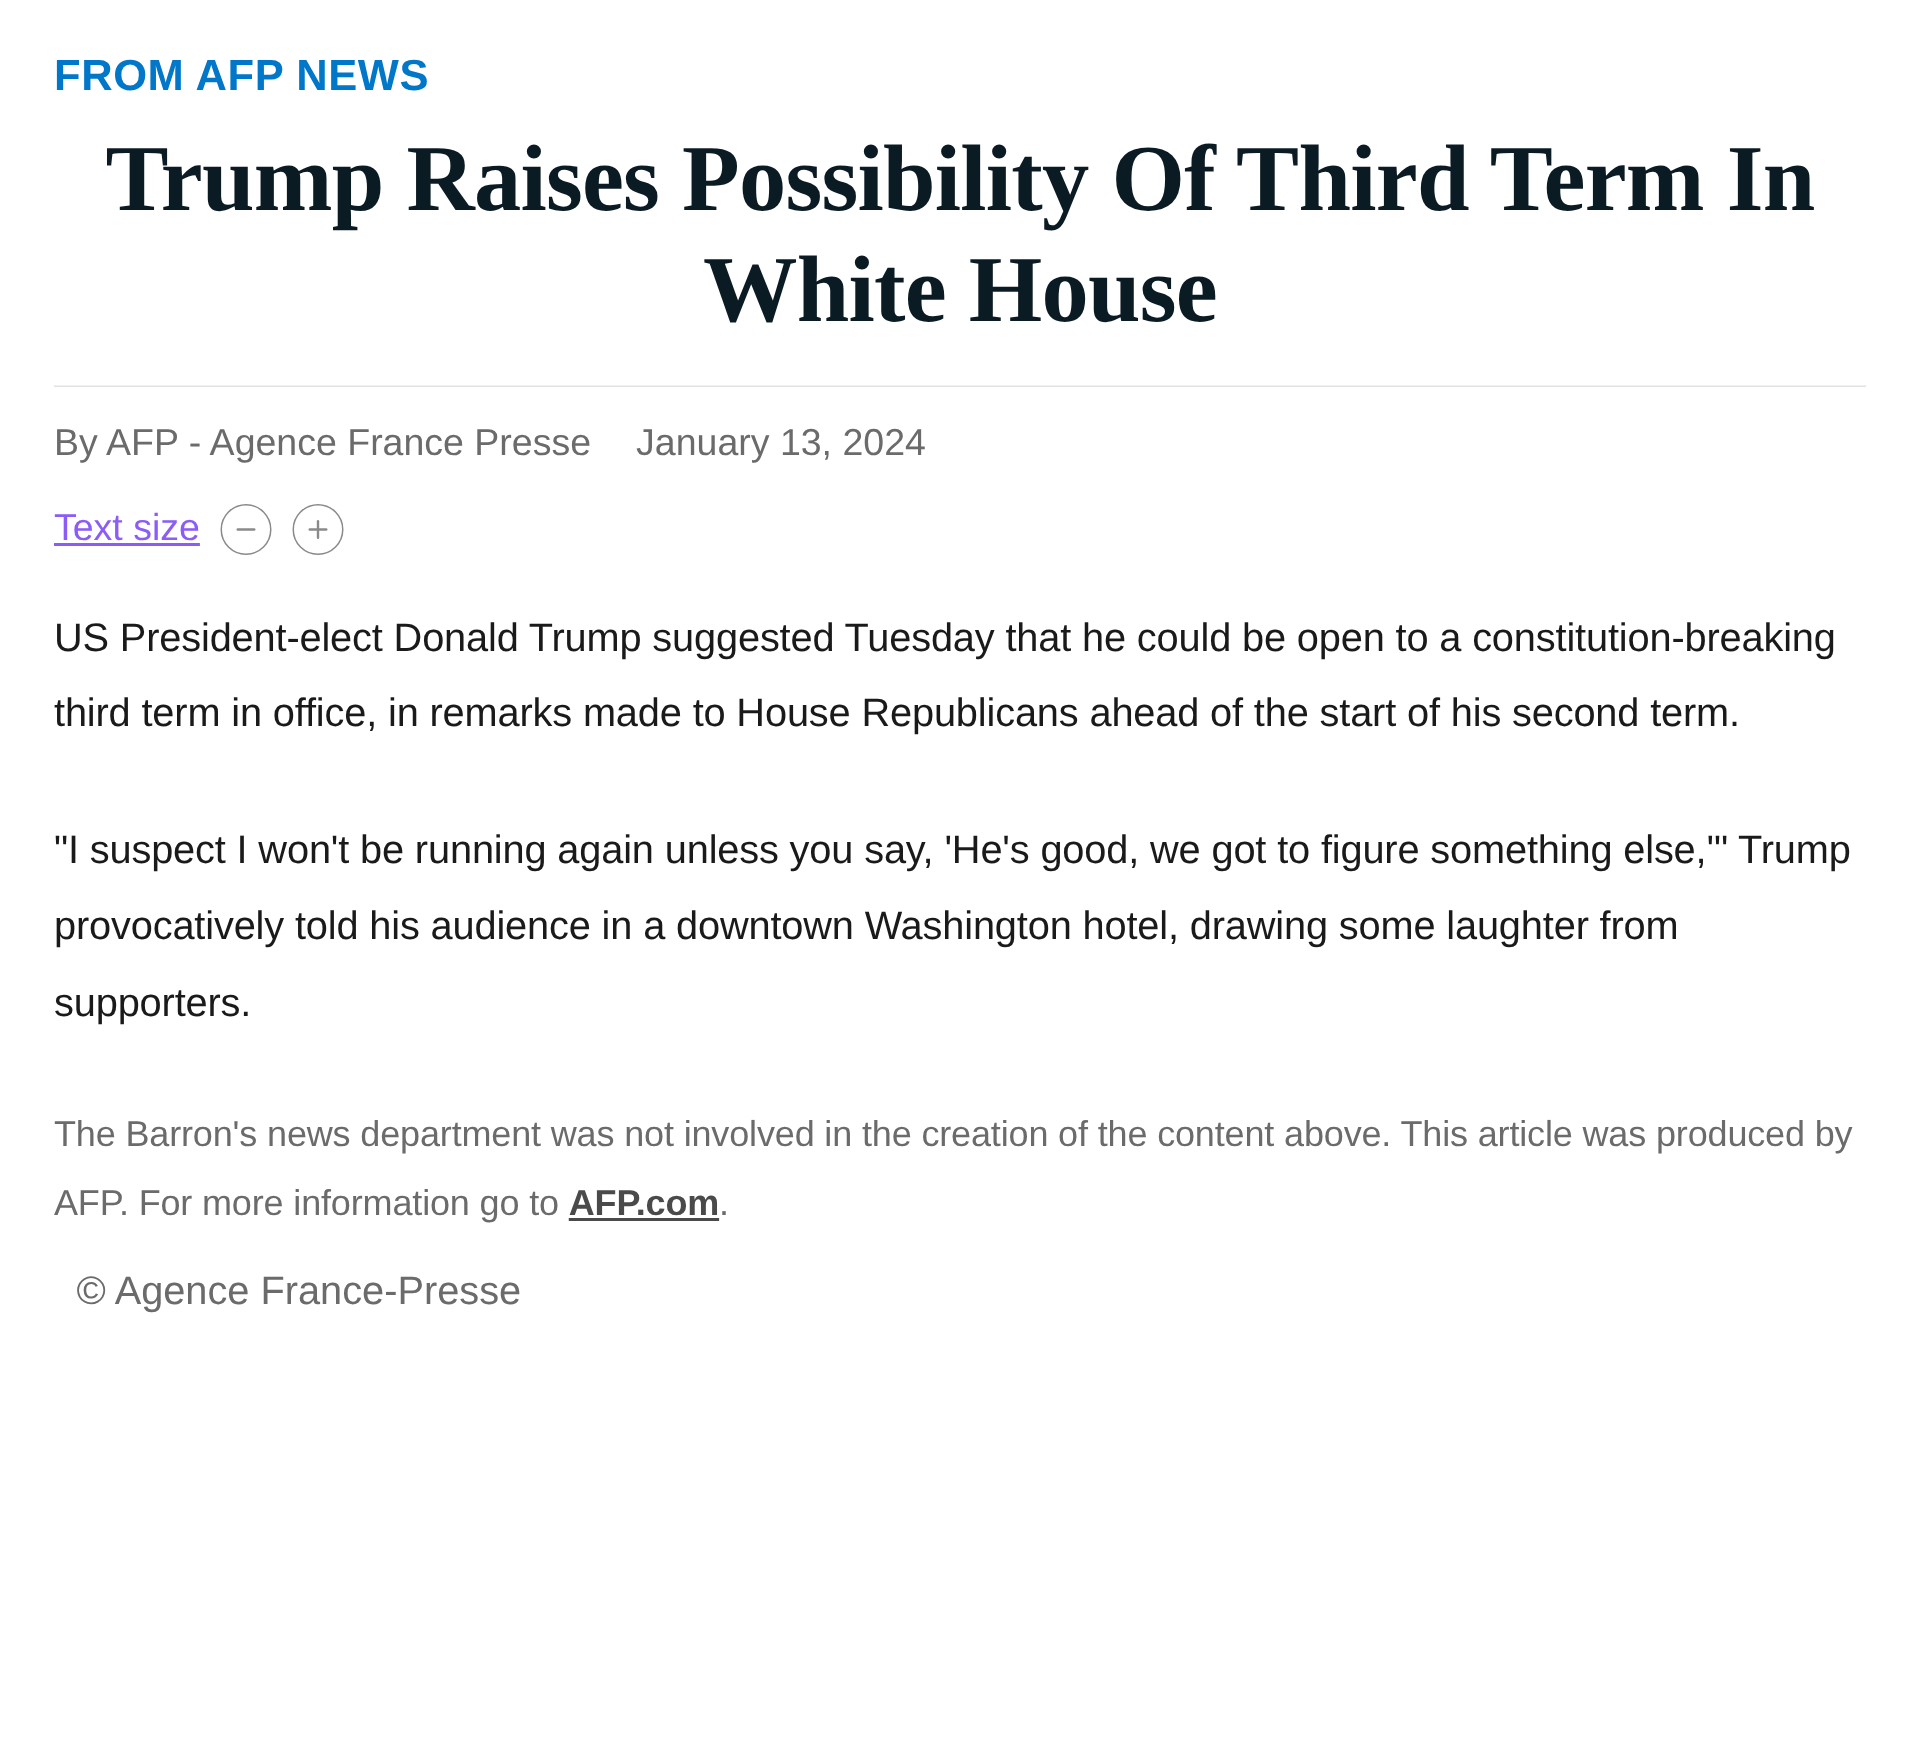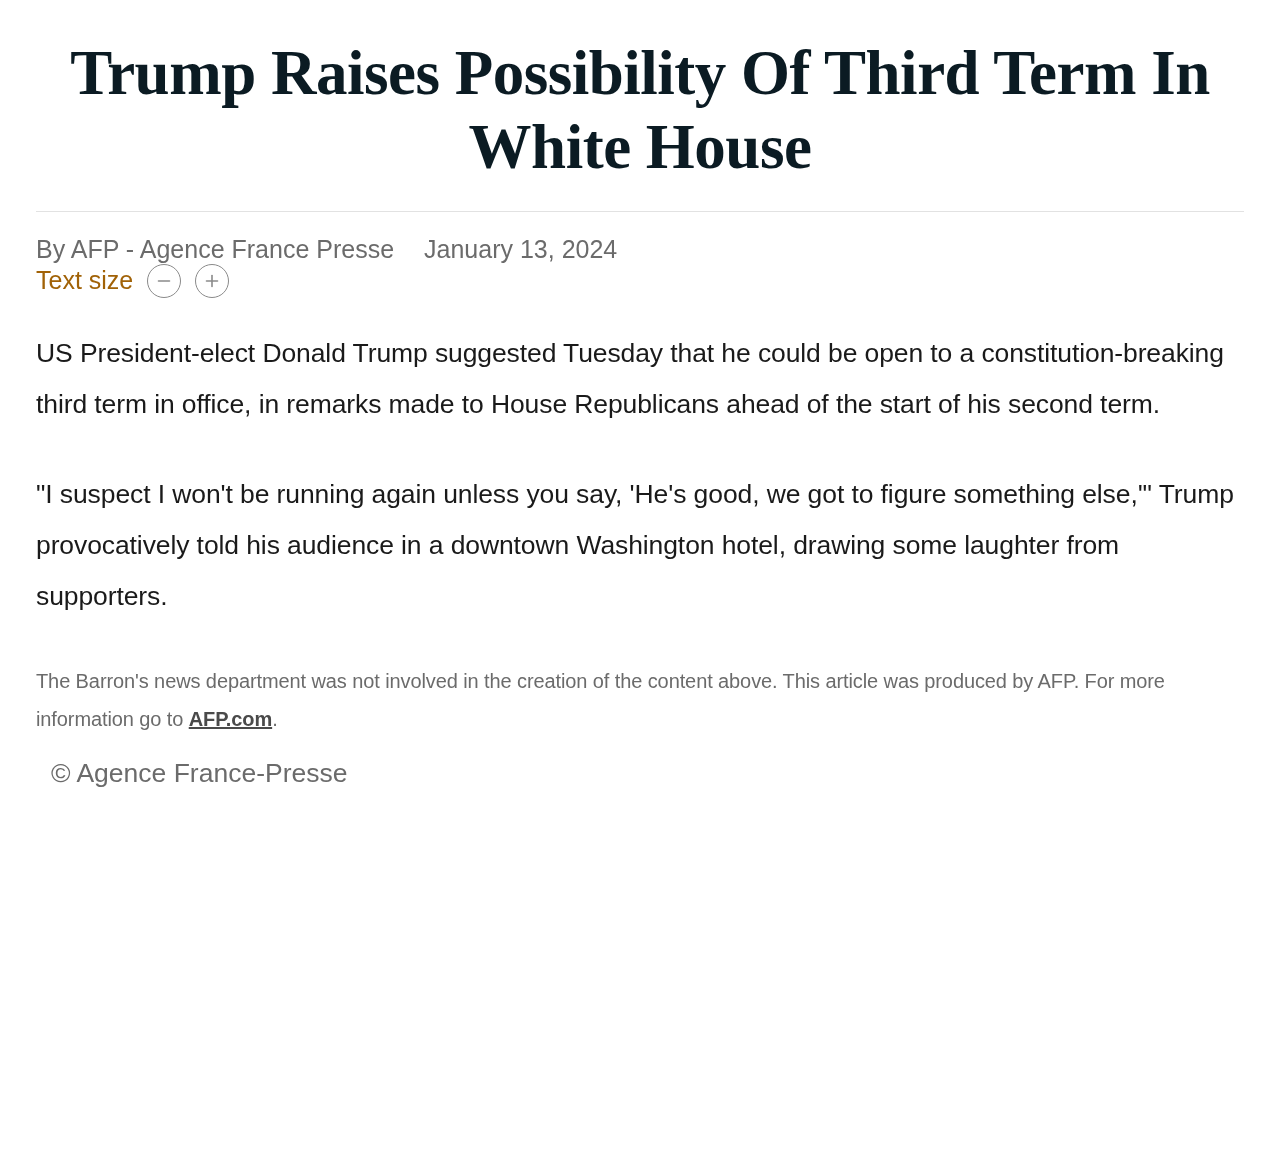--- a/index.html
+++ b/index.html
@@ -41,35 +41,37 @@
   }
   .rule {
     border: 0;
     border-top: 1px solid #e2e2e2;
     margin: 0 0 22px 0;
   }
   .byline-row {
     display: flex;
     align-items: baseline;
     gap: 30px;
+    margin-bottom: 26px;
   }
   .byline, .pubdate {
     color: #6b6b6b;
     font-size: 25px;
     line-height: 1.2;
   }
   .textsize-row {
     display: flex;
     align-items: center;
     gap: 14px;
     margin-bottom: 30px;
   }
   .textsize-label {
-    color: #a16207;
+    color: #8b5cf6;
     font-size: 25px;
+    text-decoration: underline;
   }
   .circle-btn {
     width: 34px;
     height: 34px;
     border-radius: 50%;
     border: 1.6px solid #8a8a8a;
     display: inline-flex;
     align-items: center;
     justify-content: center;
     background: transparent;
@@ -81,21 +83,21 @@
   .body-text p {
     font-size: 26.5px;
     line-height: 1.92;
     color: #1a1a1a;
     margin: 0 0 40px 0;
     max-width: 1215px;
     letter-spacing: -0.1px;
   }
   .disclaimer {
     color: #6b6b6b;
-    font-size: 20px;
+    font-size: 24px;
     line-height: 1.92;
     max-width: 1225px;
     margin: 0 0 6px 0;
     letter-spacing: -0.1px;
   }
   .disclaimer a {
     color: #4a4a4a;
     text-decoration: underline;
     font-weight: bold;
   }
@@ -104,20 +106,21 @@
     font-size: 26.5px;
     line-height: 1.5;
     margin: 15px;
   }
 </style>
 </head>
 <body>
 
 <div class="article">
 
+  <div class="kicker">FROM AFP NEWS</div>
 
   <h1 class="headline">Trump Raises Possibility Of Third Term In White House</h1>
 
   <hr class="rule">
 
   <div class="byline-row">
     <span class="byline">By AFP - Agence France Presse</span>
     <span class="pubdate">January 13, 2024</span>
   </div>
 

